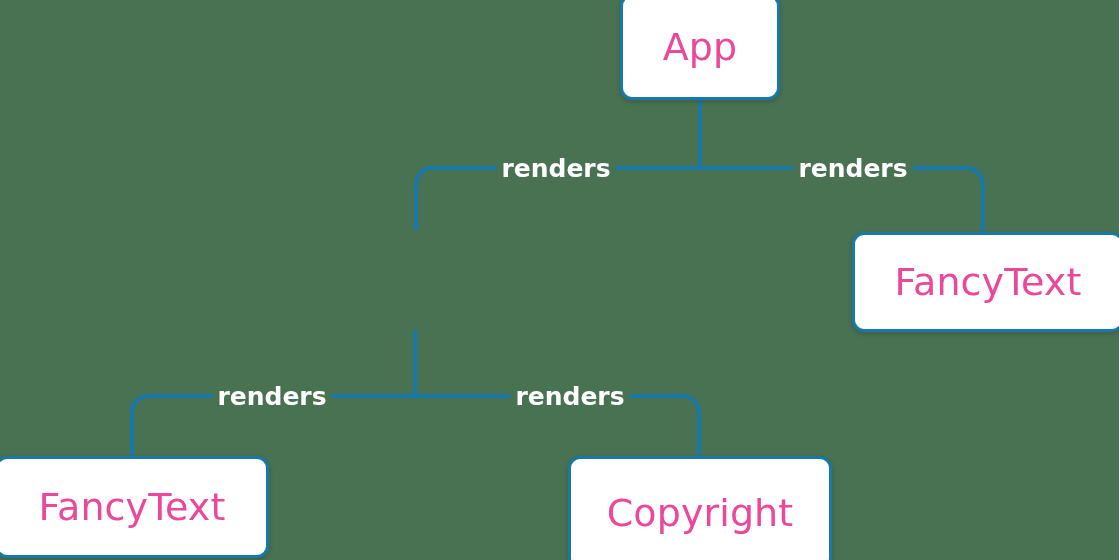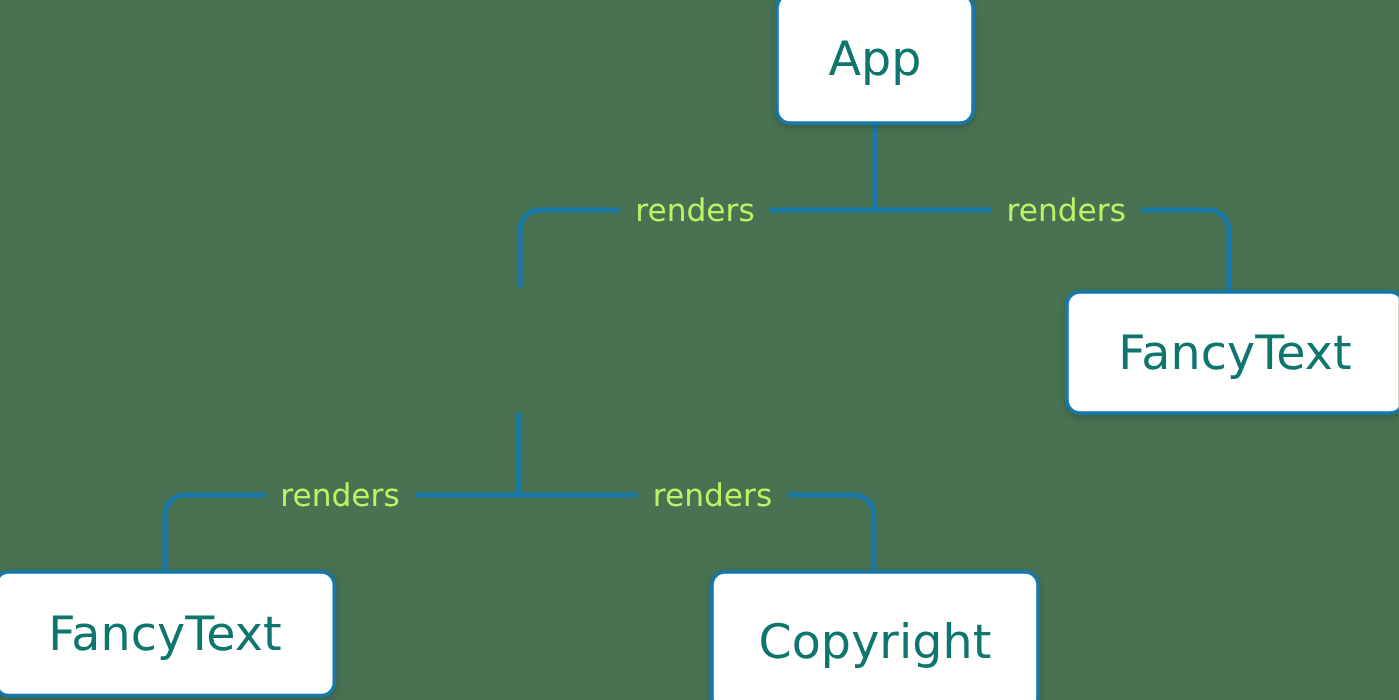--- a/index.html
+++ b/index.html
@@ -33,33 +33,34 @@
     background: #ffffff;
     border: 3px solid #1878a8;
     border-radius: 12px;
     box-sizing: border-box;
     display: flex;
     align-items: center;
     justify-content: center;
     box-shadow: 0 2px 5px rgba(0,0,0,0.18);
   }
   .node-label {
-    color: #0f766e;
+    color: #ec4899;
     font-size: 38px;
     line-height: 1;
     letter-spacing: 0.1px;
     white-space: nowrap;
   }
   .edge-label {
     position: absolute;
-    color: #bef264;
+    color: #ffffff;
     font-size: 25px;
     line-height: 1;
     white-space: nowrap;
     transform: translate(-50%, -50%);
+    font-weight: bold;
   }
 </style>
 </head>
 <body>
 
 <div id="diagram">
 
   <svg id="edges" viewBox="0 0 1119 560" xmlns="http://www.w3.org/2000/svg">
     <g fill="none" stroke="#1878a8" stroke-width="4" stroke-linecap="butt">
 

